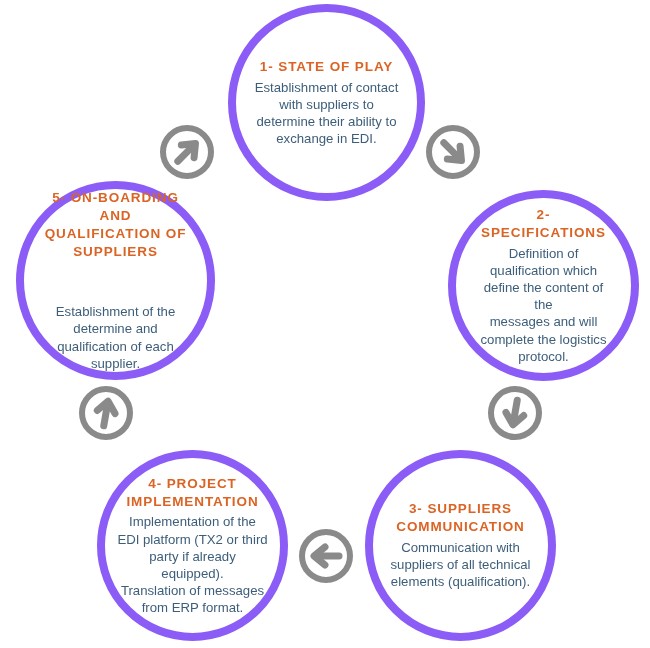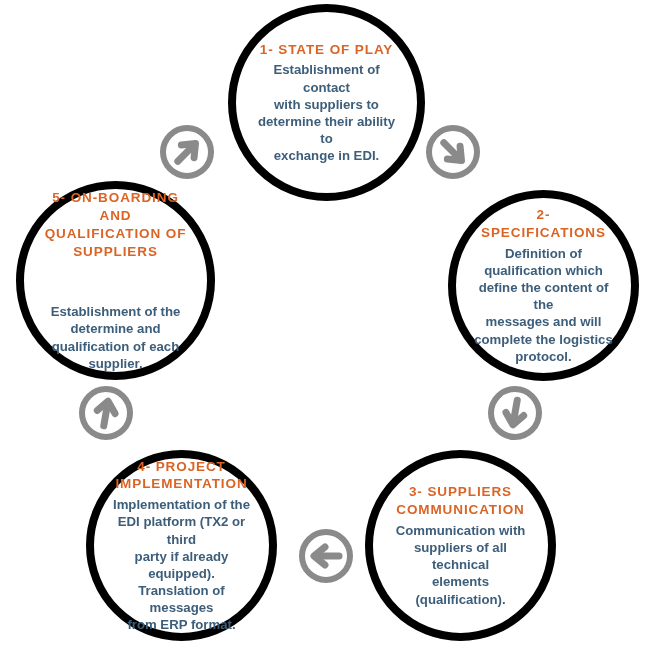--- a/index.html
+++ b/index.html
@@ -18,21 +18,21 @@
     width: 650px;
     height: 648px;
     background: #ffffff;
   }
 
   
   .step {
     position: absolute;
     box-sizing: border-box;
     border-radius: 50%;
-    border: 8px solid #000000;
+    border: 8px solid #8b5cf6;
     background: #ffffff;
     display: flex;
     flex-direction: column;
     align-items: center;
     justify-content: center;
     text-align: center;
     z-index: 2;
   }
   .step .inner {
     width: 84%;
@@ -49,29 +49,28 @@
     text-transform: uppercase;
     margin: 0 0 3px 0;
     white-space: pre-line;
   }
   .step-body {
     color: #3D5E7A;
     font-size: 13.2px;
     line-height: 1.30;
     margin: 0;
     white-space: pre-line;
-    font-weight: bold;
   }
 
   
   #step-1 { left: 228px; top: 4px;   width: 197px; height: 197px; }
   #step-1 .step-title { font-size: 13.5px; }
   #step-2 { left: 448px; top: 190px; width: 191px; height: 191px; }
   #step-3 { left: 365px; top: 450px; width: 191px; height: 191px; }
-  #step-4 { left: 86px;  top: 450px; width: 191px; height: 191px; }
+  #step-4 { left: 97px;  top: 450px; width: 191px; height: 191px; }
   #step-5 { left: 16px;  top: 181px; width: 199px; height: 199px; }
 
   #step-1 .inner { padding-top: 0; }
   #step-2 .inner { width: 80%; align-items: flex-end; }
   #step-3 .inner { width: 86%; }
   #step-4 .inner { width: 86%; }
   #step-5 .inner { width: 88%; gap: 40px; }
 
   
   .arrow {

